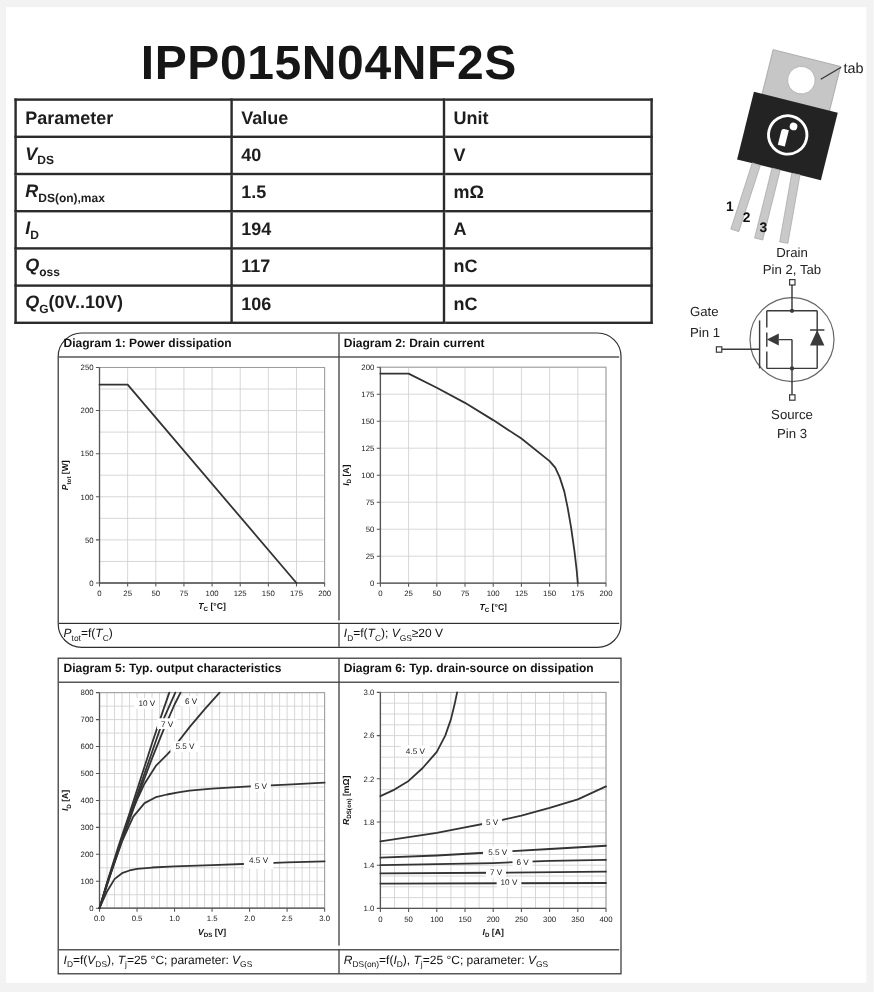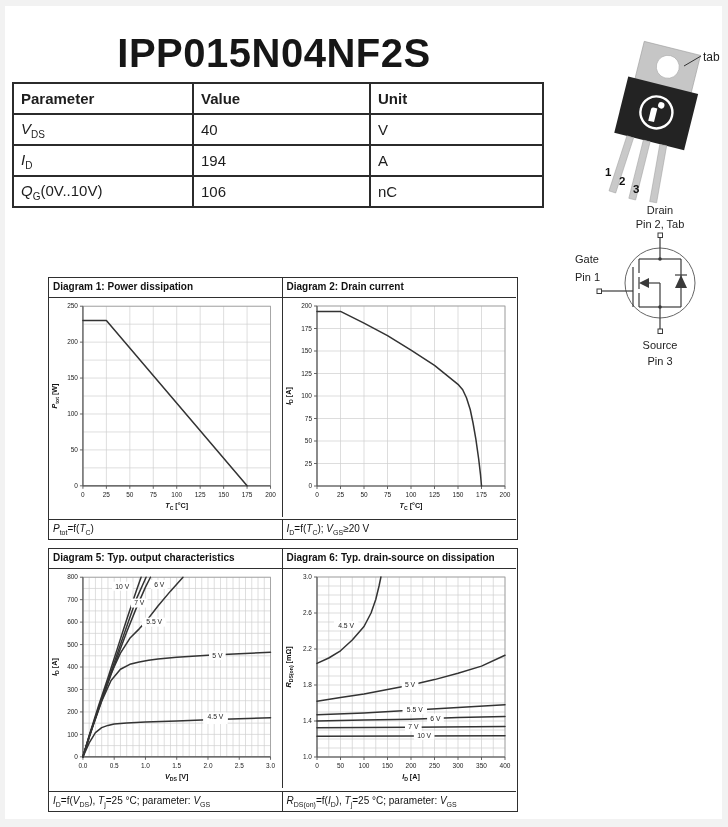--- a/index.html
+++ b/index.html
@@ -18,21 +18,21 @@
     letter-spacing:0.5px;
   }
 
   
   table.params{
     position:absolute;left:12px;top:82px;border-collapse:collapse;
     font-size:15px;color:#1d1d1d;table-layout:fixed;
   }
   table.params td,table.params th{
     border:2px solid #2b2b2b;padding:2px 7px;height:25px;
-    text-align:left;vertical-align:middle;font-weight:400;
+    text-align:left;vertical-align:middle;font-weight:700;
   }
   table.params th{font-weight:700;font-size:15px;margin-left:41px;}
   .c0{width:164px}.c1{width:161px}.c2{width:157px}
   table.params sub{font-size:10px;}
   .it{font-style:italic;}
 
   
   .panel{
     position:absolute;left:48px;width:470px;
     border:1.5px solid #2f2f2f;background:#fff;
@@ -66,23 +66,33 @@
     <th class="c0">Parameter</th>
     <th class="c1">Value</th>
     <th class="c2">Unit</th>
   </tr>
   <tr>
     <td><span class="it">V</span><sub>DS</sub></td>
     <td>40</td>
     <td>V</td>
   </tr>
   <tr>
+    <td><span class="it">R</span><sub>DS(on),max</sub></td>
+    <td>1.5</td>
+    <td>mΩ</td>
+  </tr>
+  <tr>
     <td><span class="it">I</span><sub>D</sub></td>
     <td>194</td>
     <td>A</td>
+  </tr>
+  <tr>
+    <td><span class="it">Q</span><sub>oss</sub></td>
+    <td>117</td>
+    <td>nC</td>
   </tr>
   <tr>
     <td><span class="it">Q</span><sub>G</sub><span>(0V..10V)</span></td>
     <td>106</td>
     <td>nC</td>
   </tr>
 </tbody>
   </table>
 
 <div class="pkg-wrap">
@@ -141,21 +151,21 @@
     <rect x="22" y="86" width="4.5" height="4.5" fill="#fff" stroke="#3a3a3a" stroke-width="1"></rect>
     <text x="85" y="11" font-size="11" fill="#222" text-anchor="middle">Drain</text>
     <text x="85" y="25" font-size="11" fill="#222" text-anchor="middle">Pin 2, Tab</text>
     <text x="0" y="60" font-size="11" fill="#222">Gate</text>
     <text x="0" y="78" font-size="11" fill="#222">Pin 1</text>
     <text x="85" y="146" font-size="11" fill="#222" text-anchor="middle">Source</text>
     <text x="85" y="162" font-size="11" fill="#222" text-anchor="middle">Pin 3</text>
   </svg>
 </div>
 
-<div class="panel" style="top:277px;height:263px;">
+<div class="panel" style="top:277px;height:263px;border-radius:20px;">
   <div class="prow">
     <div class="pcell left phead">Diagram 1: Power dissipation</div>
     <div class="pcell phead">Diagram 2: Drain current</div>
   </div>
   <div class="prow" style="flex:1 1 auto;">
     <div class="pcell left pchart">
         <svg width="233" height="218" viewBox="0 0 233 218">
           <rect x="34" y="8" width="188" height="180" fill="#ffffff"></rect>
           <line x1="34" y1="8" x2="34" y2="188" stroke="#cfcfcf" stroke-width="0.7"></line>
           <line x1="57.5" y1="8" x2="57.5" y2="188" stroke="#cfcfcf" stroke-width="0.7"></line>

